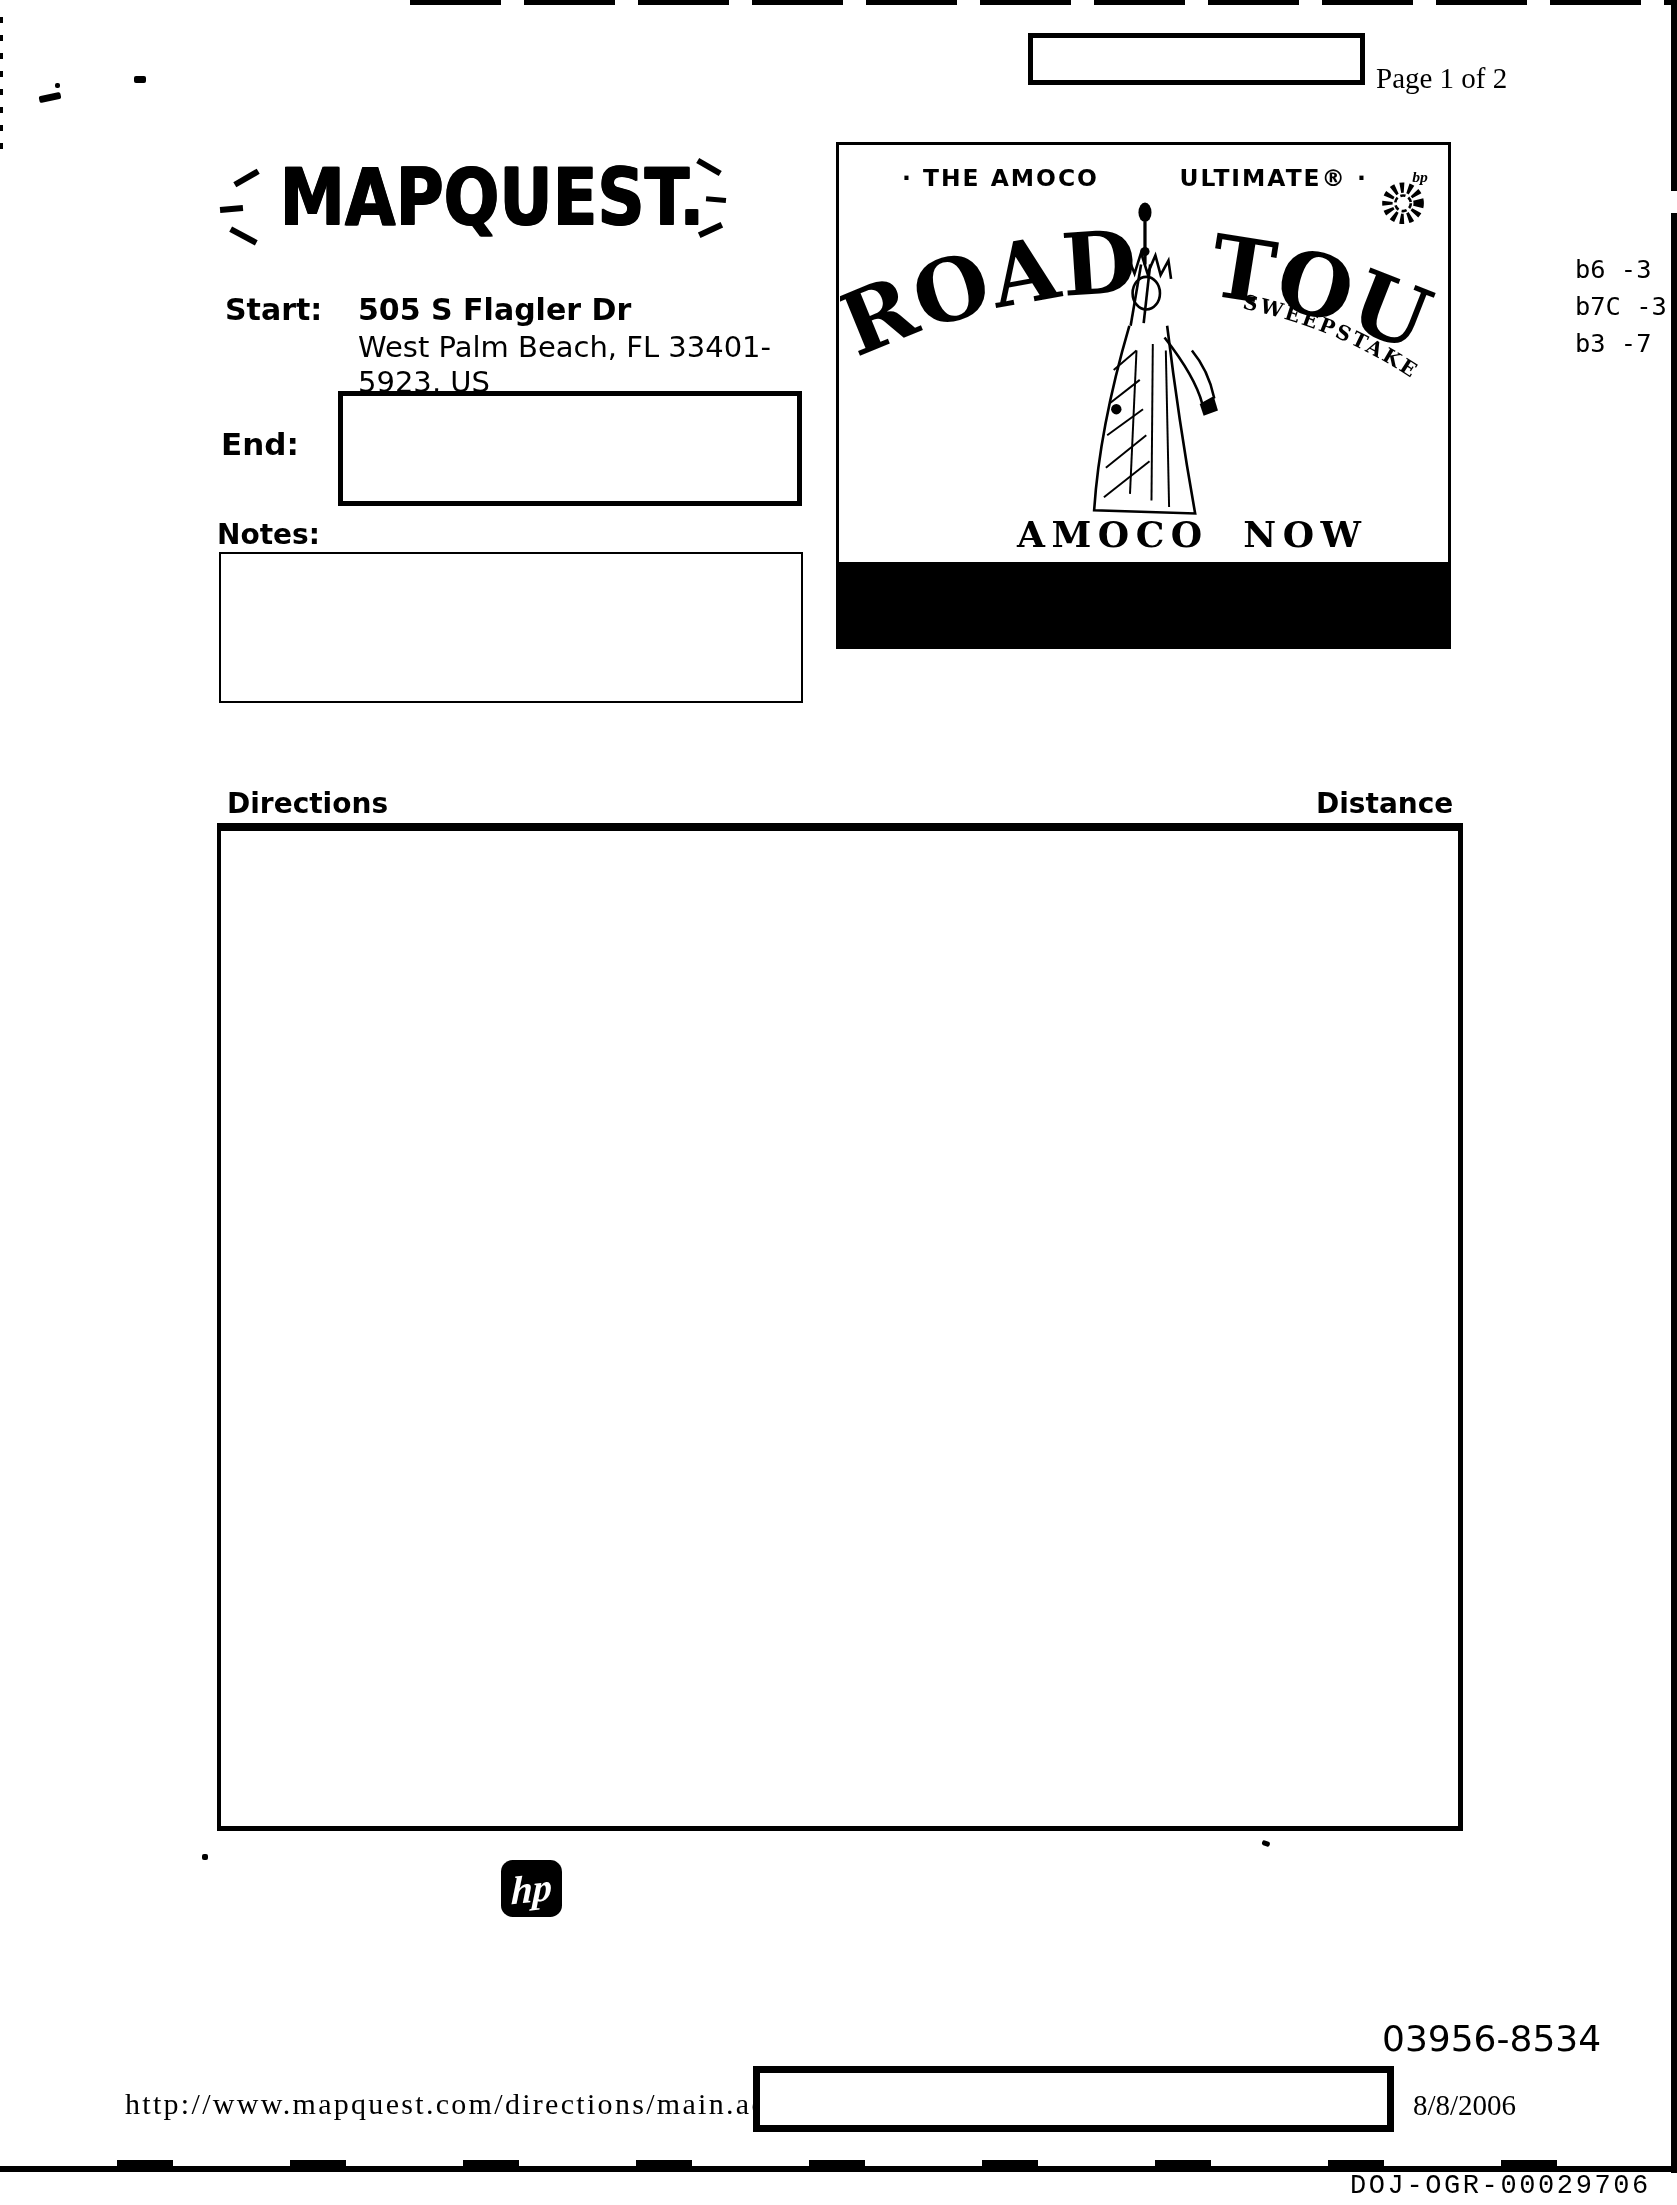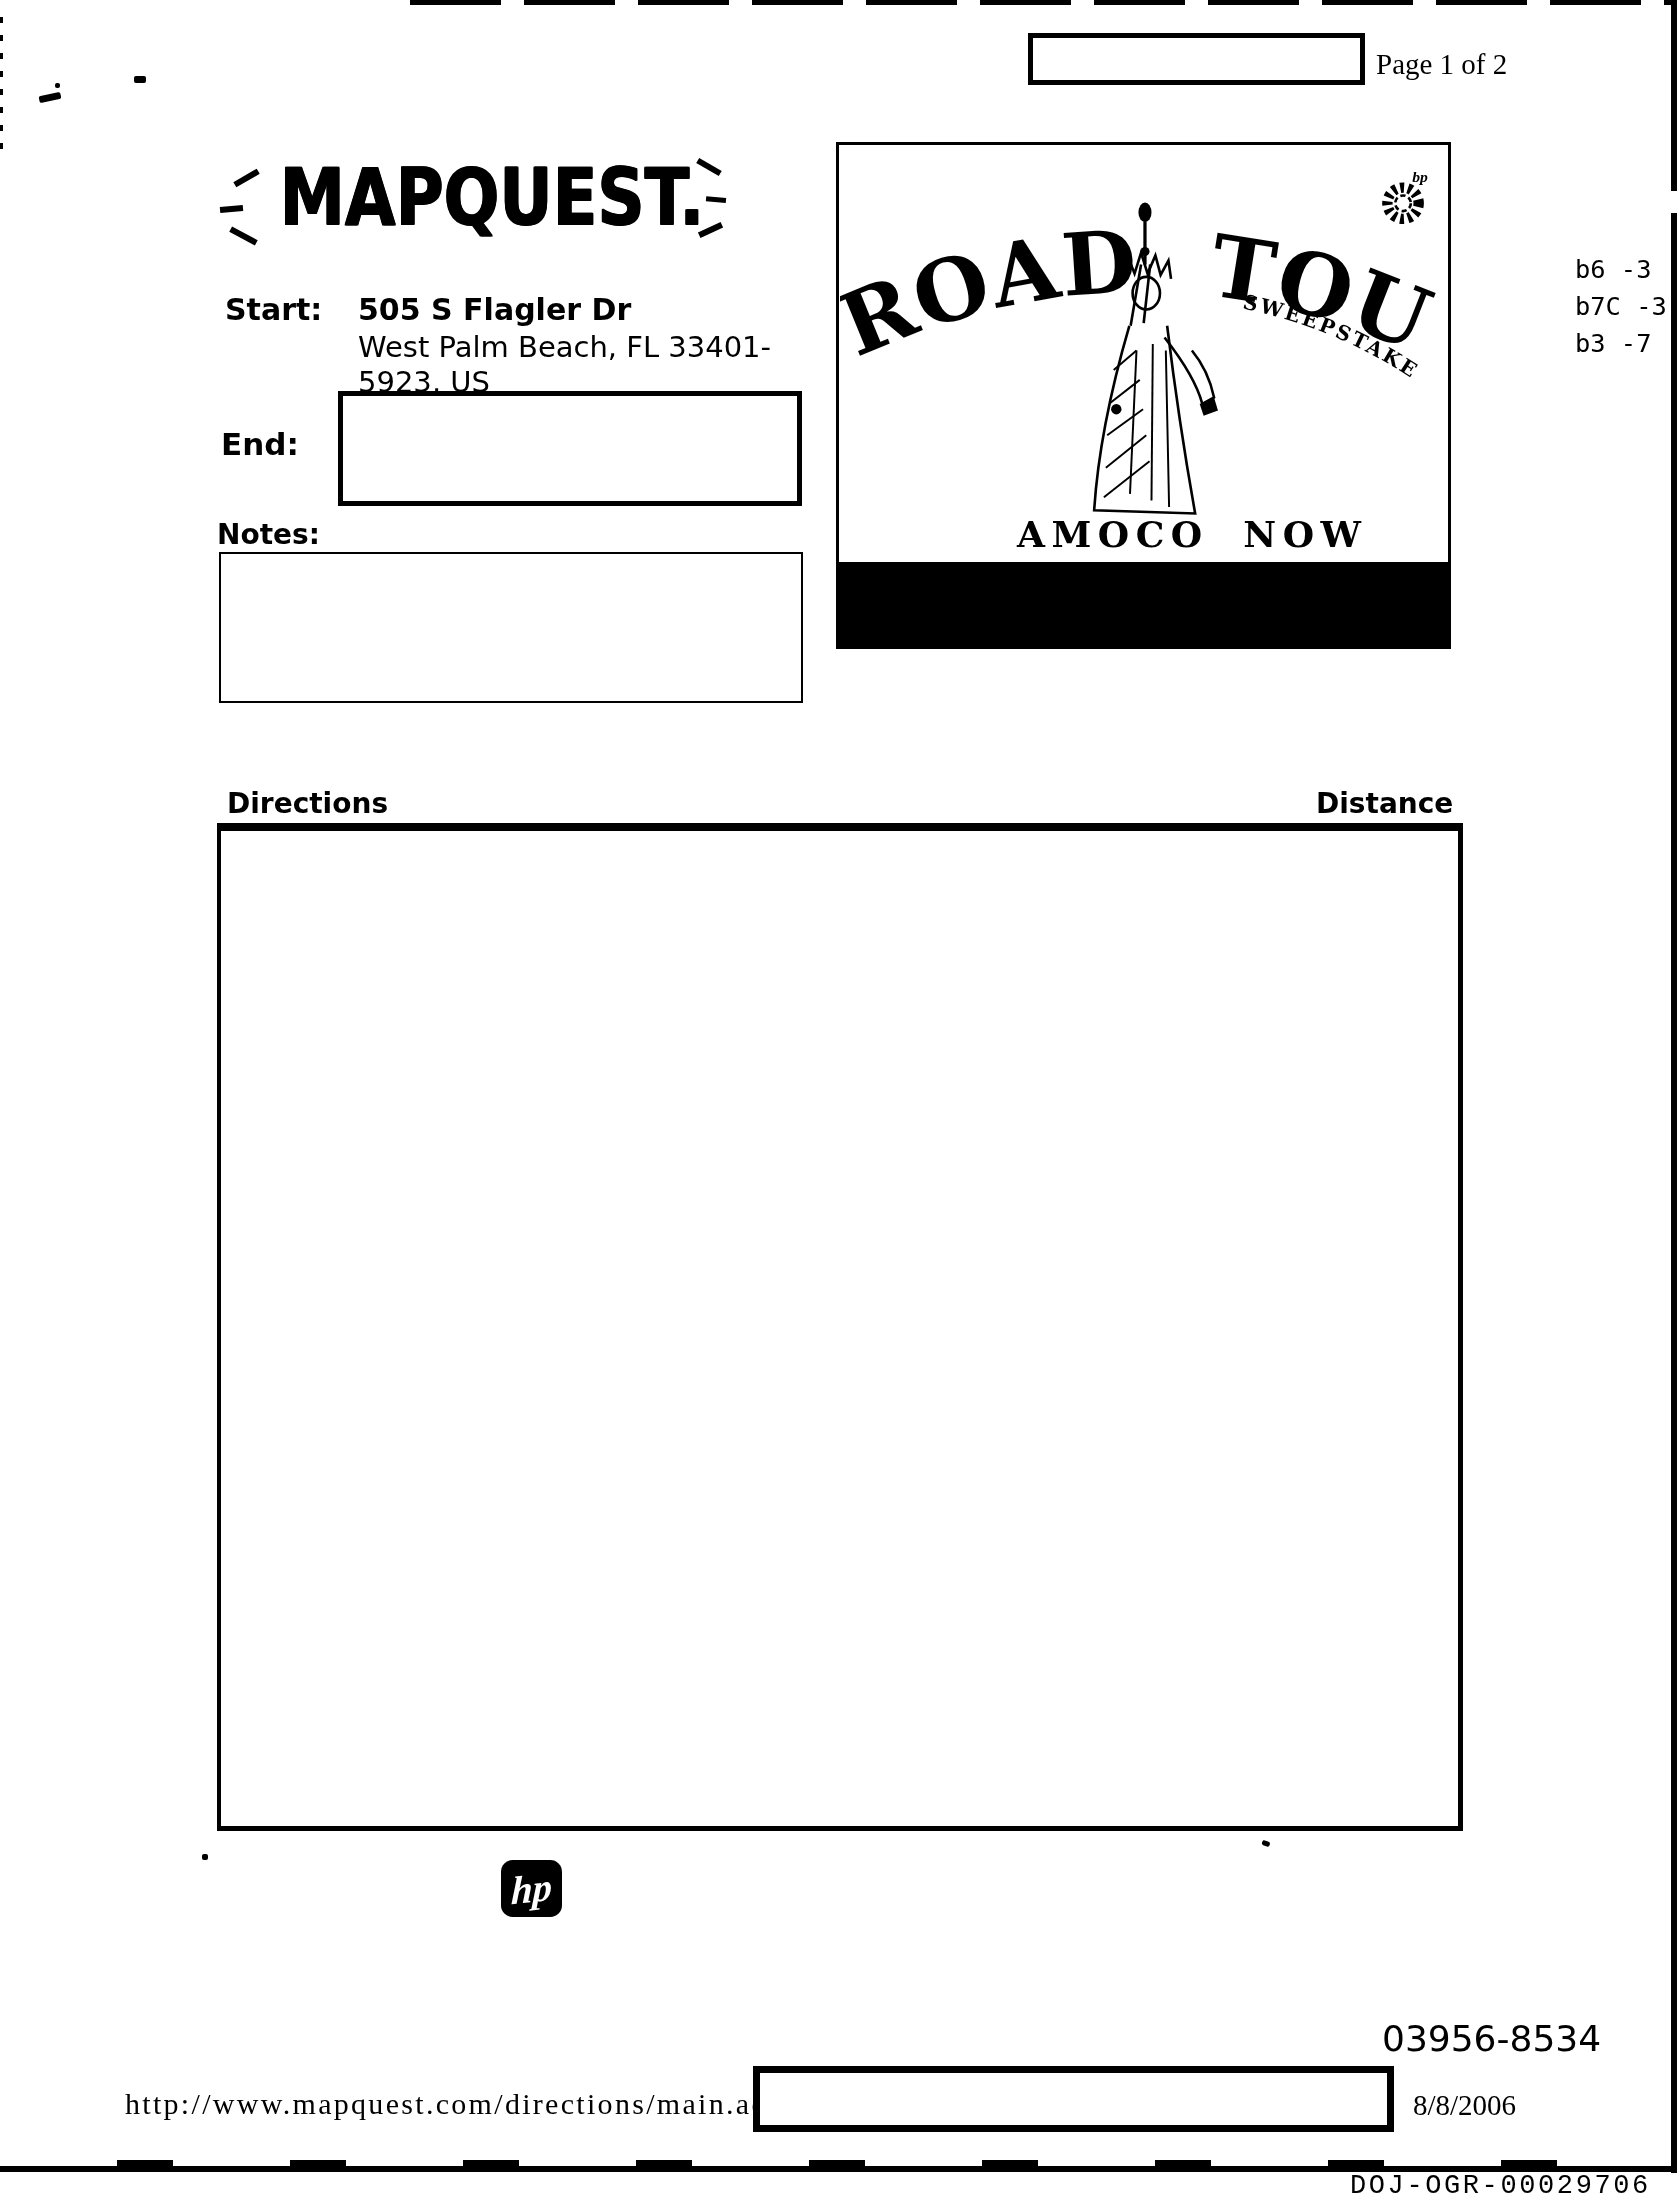--- a/index.html
+++ b/index.html
@@ -8,21 +8,21 @@
     font-family:"DejaVu Sans",sans-serif;overflow:hidden;
   }
   .abs{position:absolute;}
   .serif{font-family:"Liberation Serif",serif;}
   .mono{font-family:"DejaVu Sans Mono",monospace;}
   .tw-mono{font-family:"Liberation Mono",monospace;}
 
   
   .hdr-title{left:146px;top:46px;font-size:30px;letter-spacing:1px;}
   .hdr-redact{left:1028px;top:33px;width:337px;height:52px;border:5.9px solid #000;background:#fff;box-sizing:border-box;}
-  .hdr-page{left:1376px;top:48px;font-size:29px;}
+  .hdr-page{left:1376px;top:62px;font-size:29px;}
 
   
   .mq-text{
     left:279px;top:151px;font-size:69px;font-weight:bold;letter-spacing:0;
     transform:scale(.95,1.14);transform-origin:left top;
     text-shadow:1.3px 0 #000,0 1.3px #000,1.3px 1.3px #000;
     font-family:"DejaVu Sans",sans-serif;
   }
   .spark{position:absolute;background:#000;}
 
@@ -119,20 +119,24 @@
   <div class="abs addr3">5923, US</div>
 
   <div class="abs end-label">End:</div>
   <div class="abs end-box"></div>
 
   <div class="abs notes-label">Notes:</div>
   <div class="abs notes-box"></div>
 
   <div class="abs ad">
     <div class="ad-white"></div>
+    <div class="ad-tagline">
+      <span>· THE AMOCO</span>
+      <span>ULTIMATE® ·</span>
+    </div>
 
     <svg class="ad-svg" width="608" height="365" viewBox="0 0 933 560">
       <defs>
         <path id="rtArc" d="M 20 314 Q 466 105 908 316" fill="none"></path>
         <path id="swArc" d="M 615 235 Q 765 265 888 350" fill="none"></path>
       </defs>
 
       <text font-family="DejaVu Serif, serif" font-size="132" font-weight="bold" letter-spacing="2" word-spacing="55" fill="#000">
         <textPath href="#rtArc" startOffset="6">ROAD TOUR</textPath>
       </text>

